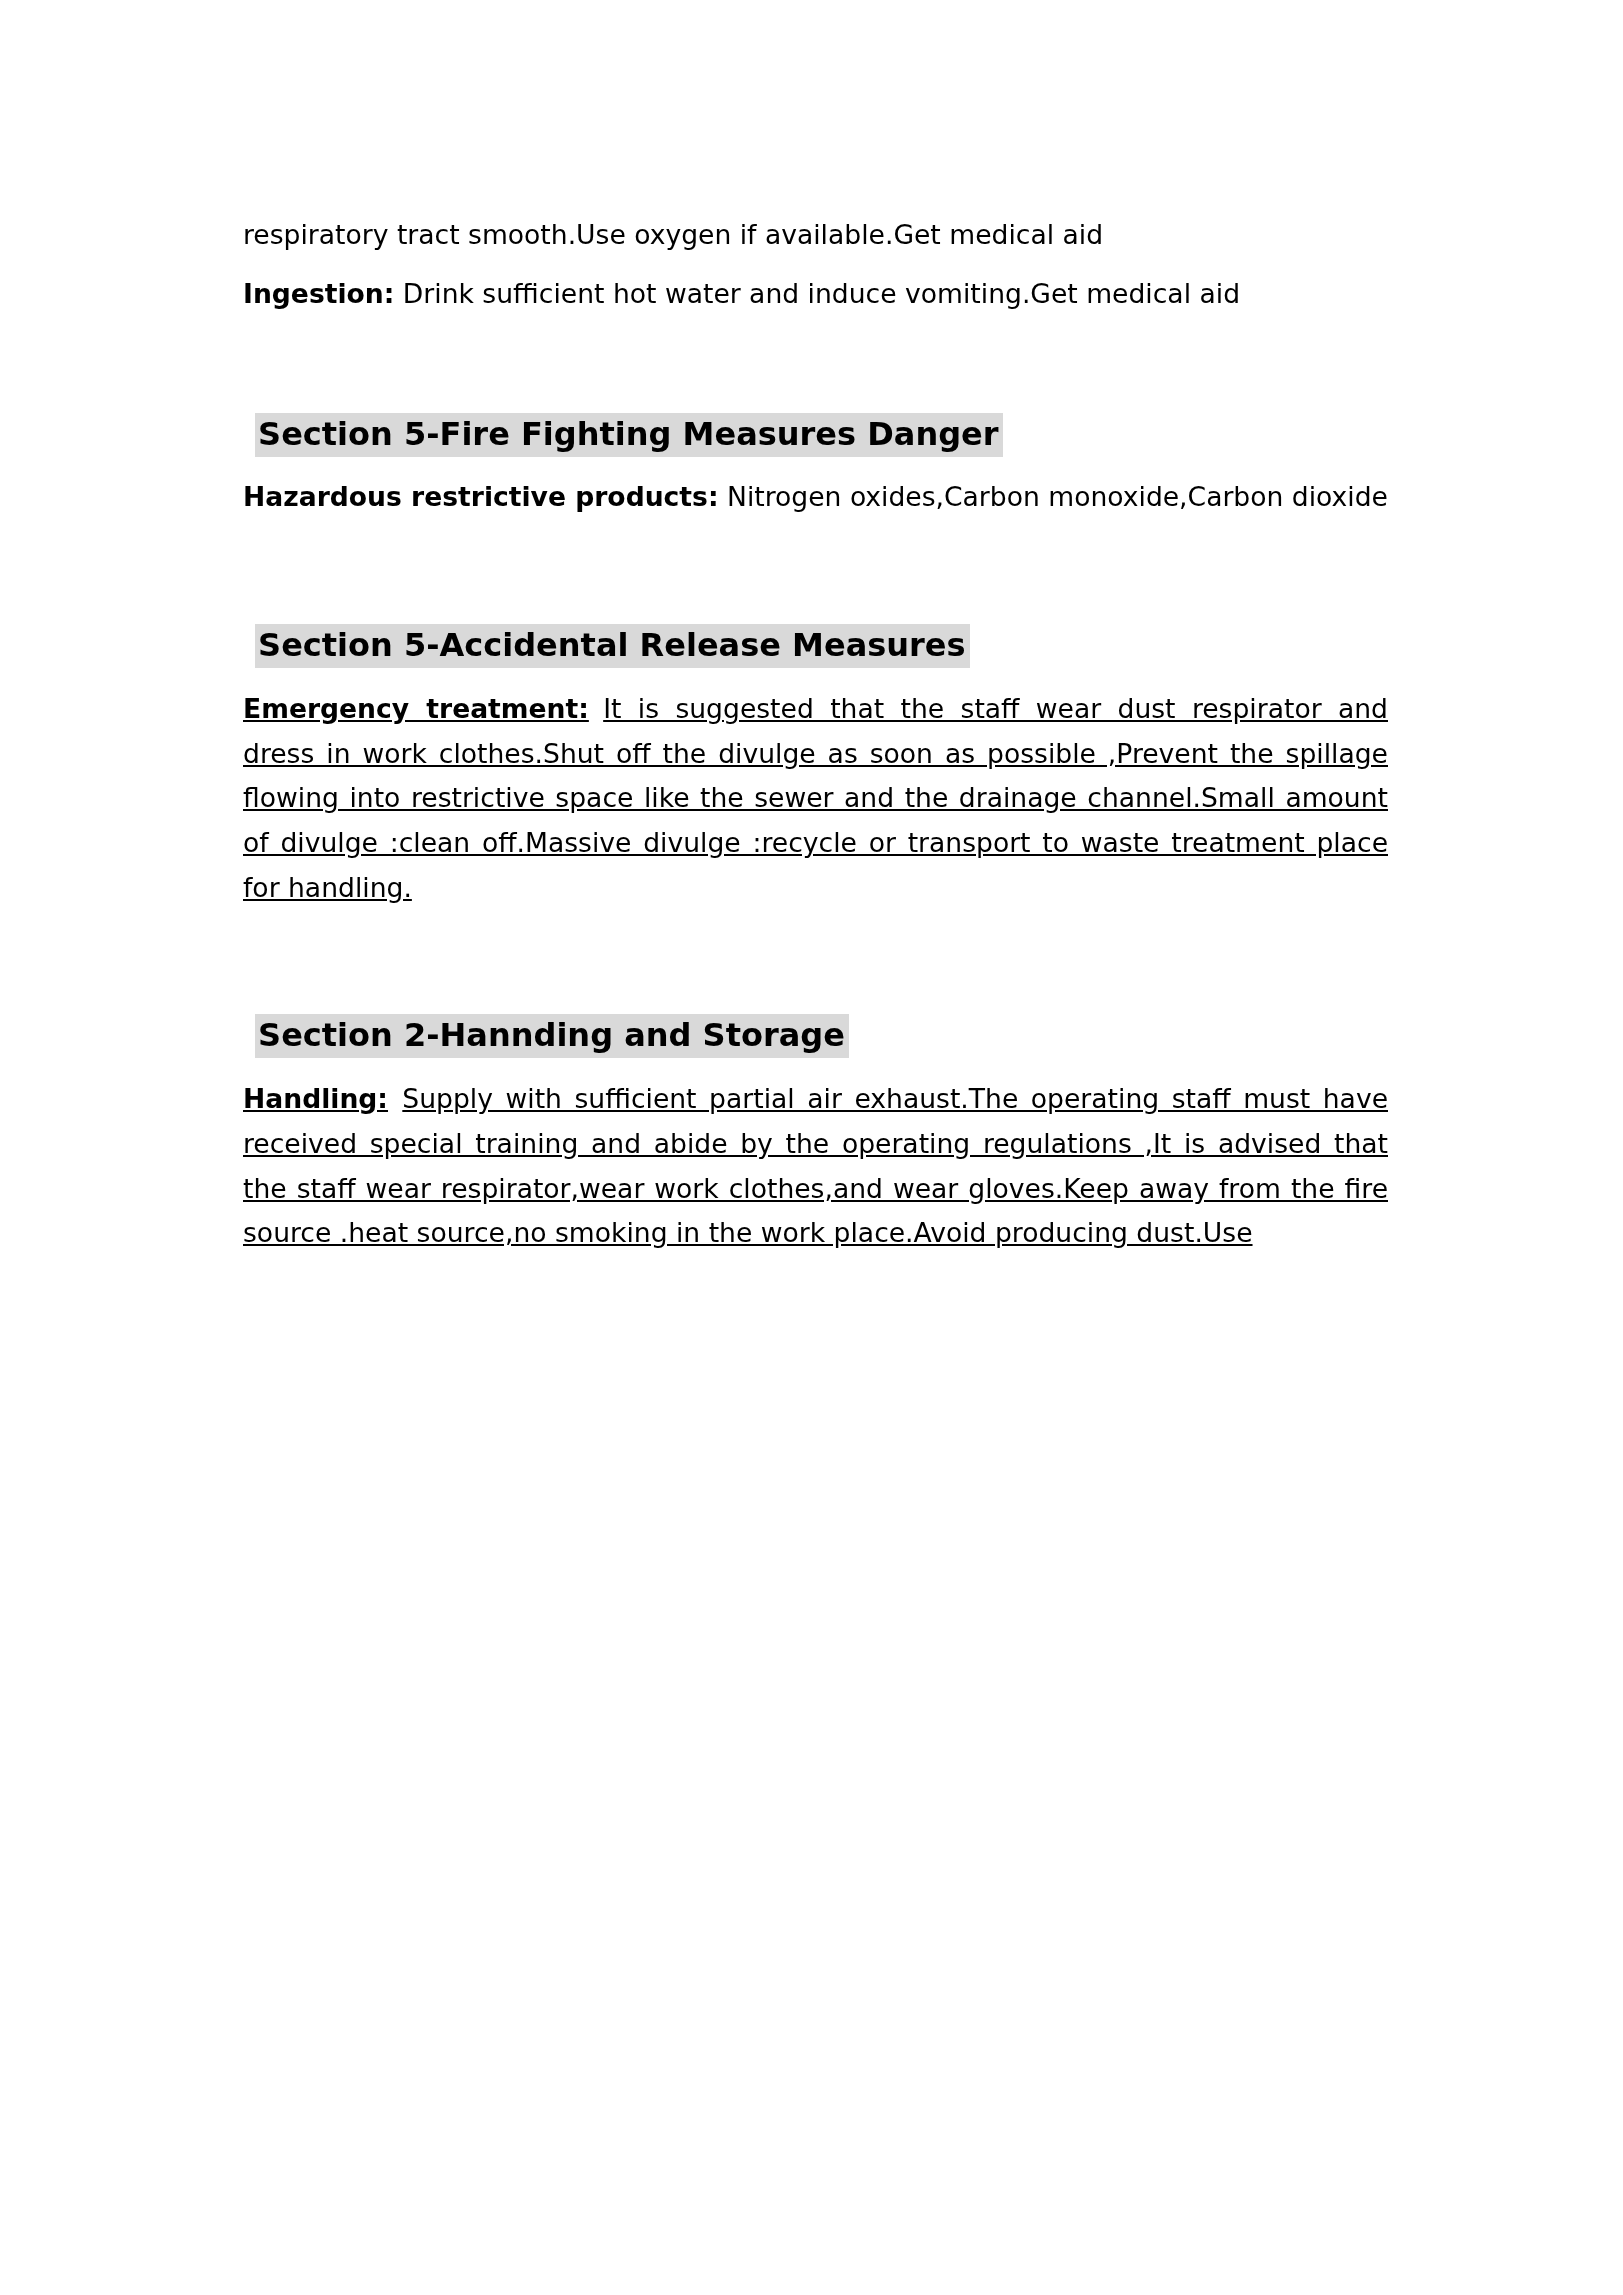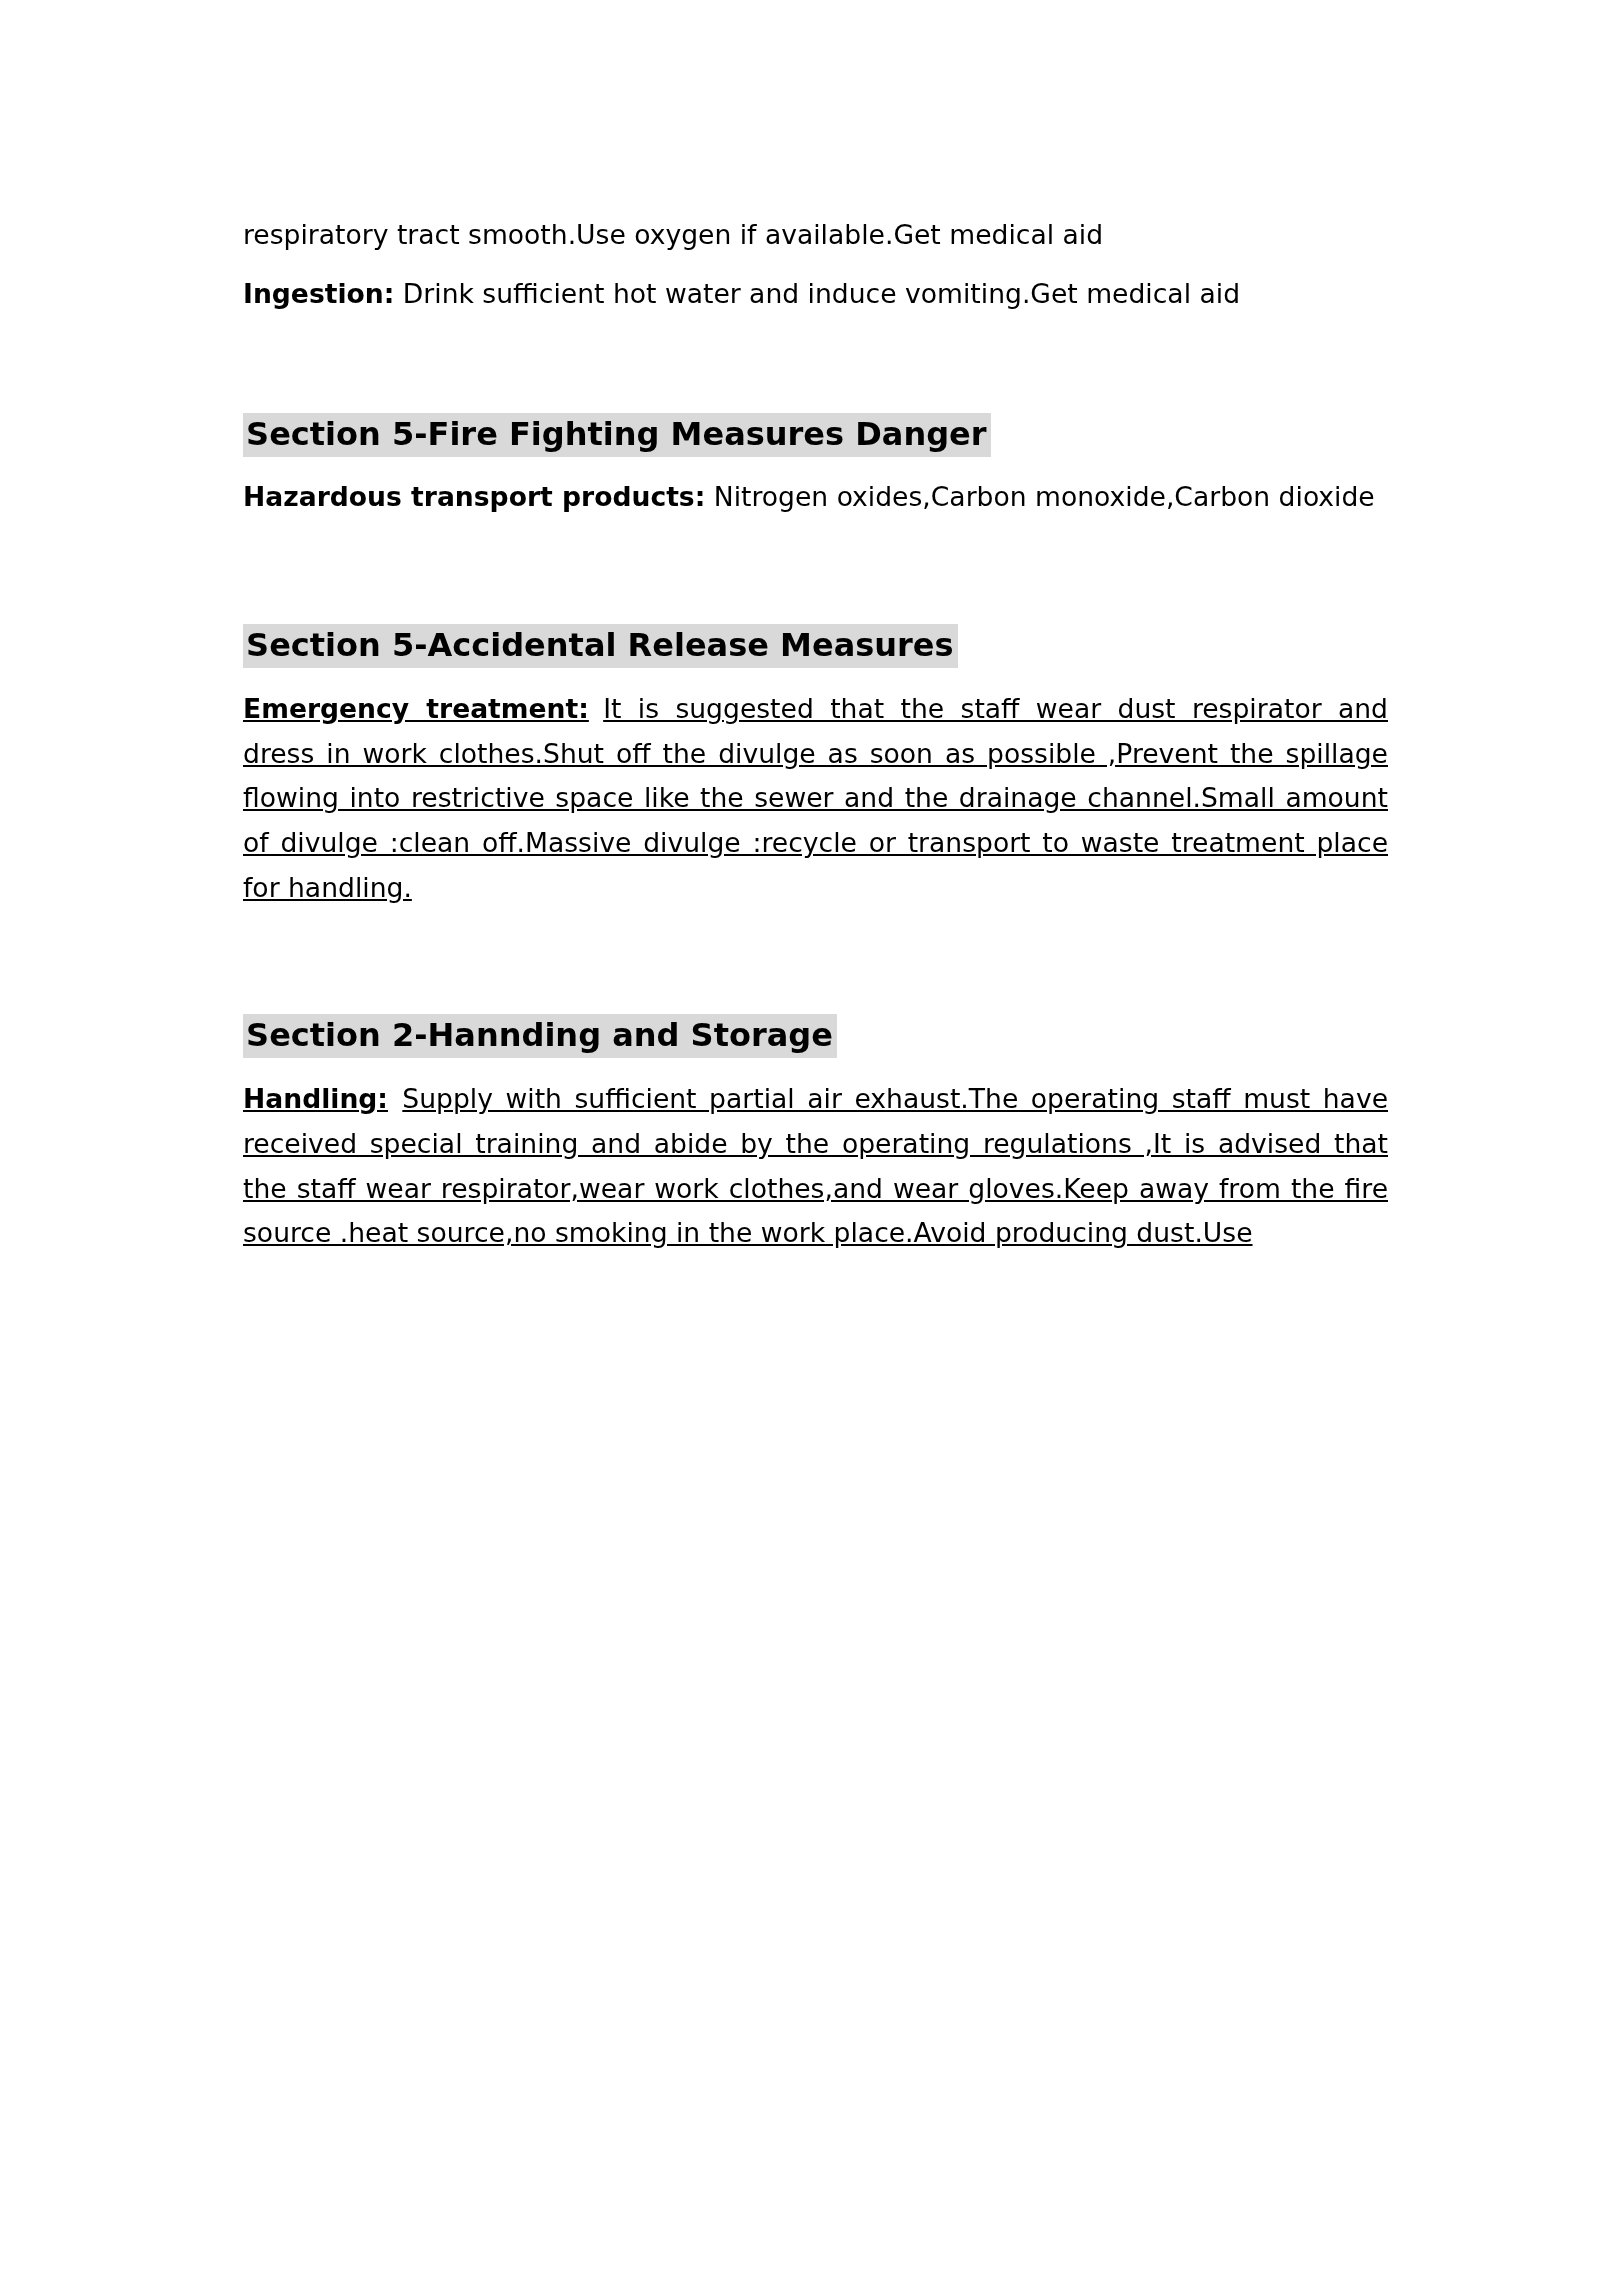--- a/index.html
+++ b/index.html
@@ -42,20 +42,21 @@
   }
   .heading {
     font-size: 32px;
     font-weight: bold;
     line-height: 1.2;
     margin: 0 0 22.5px 0;
   }
   .heading span.hl {
     background: #d9d9d9;
     padding: 2px 4.1px 4.1px 3.1px;
+    margin-left: 12px;
   }
   .nbsp-pad { display: inline-block; width: 14.3px; }
 </style>
 </head>
 <body>
 
 <div class="page">
 
   <p class="para">
     <span>respiratory tract smooth.Use oxygen if available.Get medical aid</span>
@@ -66,21 +67,21 @@
   </p>
 
   <div class="spacer-lg"></div>
 
   <h2 class="heading">
     <span class="hl">Section 5-Fire Fighting Measures Danger</span>
   </h2>
 
 
   <p class="para loose">
-    <span class="lbl">Hazardous transport products:</span><span> Nitrogen oxides,Carbon monoxide,Carbon dioxide</span>
+    <span class="lbl">Hazardous restrictive products:</span><span> Nitrogen oxides,Carbon monoxide,Carbon dioxide</span>
   </p>
 
 
   <div class="spacer-lg"></div>
 
   <h2 class="heading">
     <span class="hl">Section 5-Accidental Release Measures</span>
   </h2>
 
   <p class="para loose justify">

